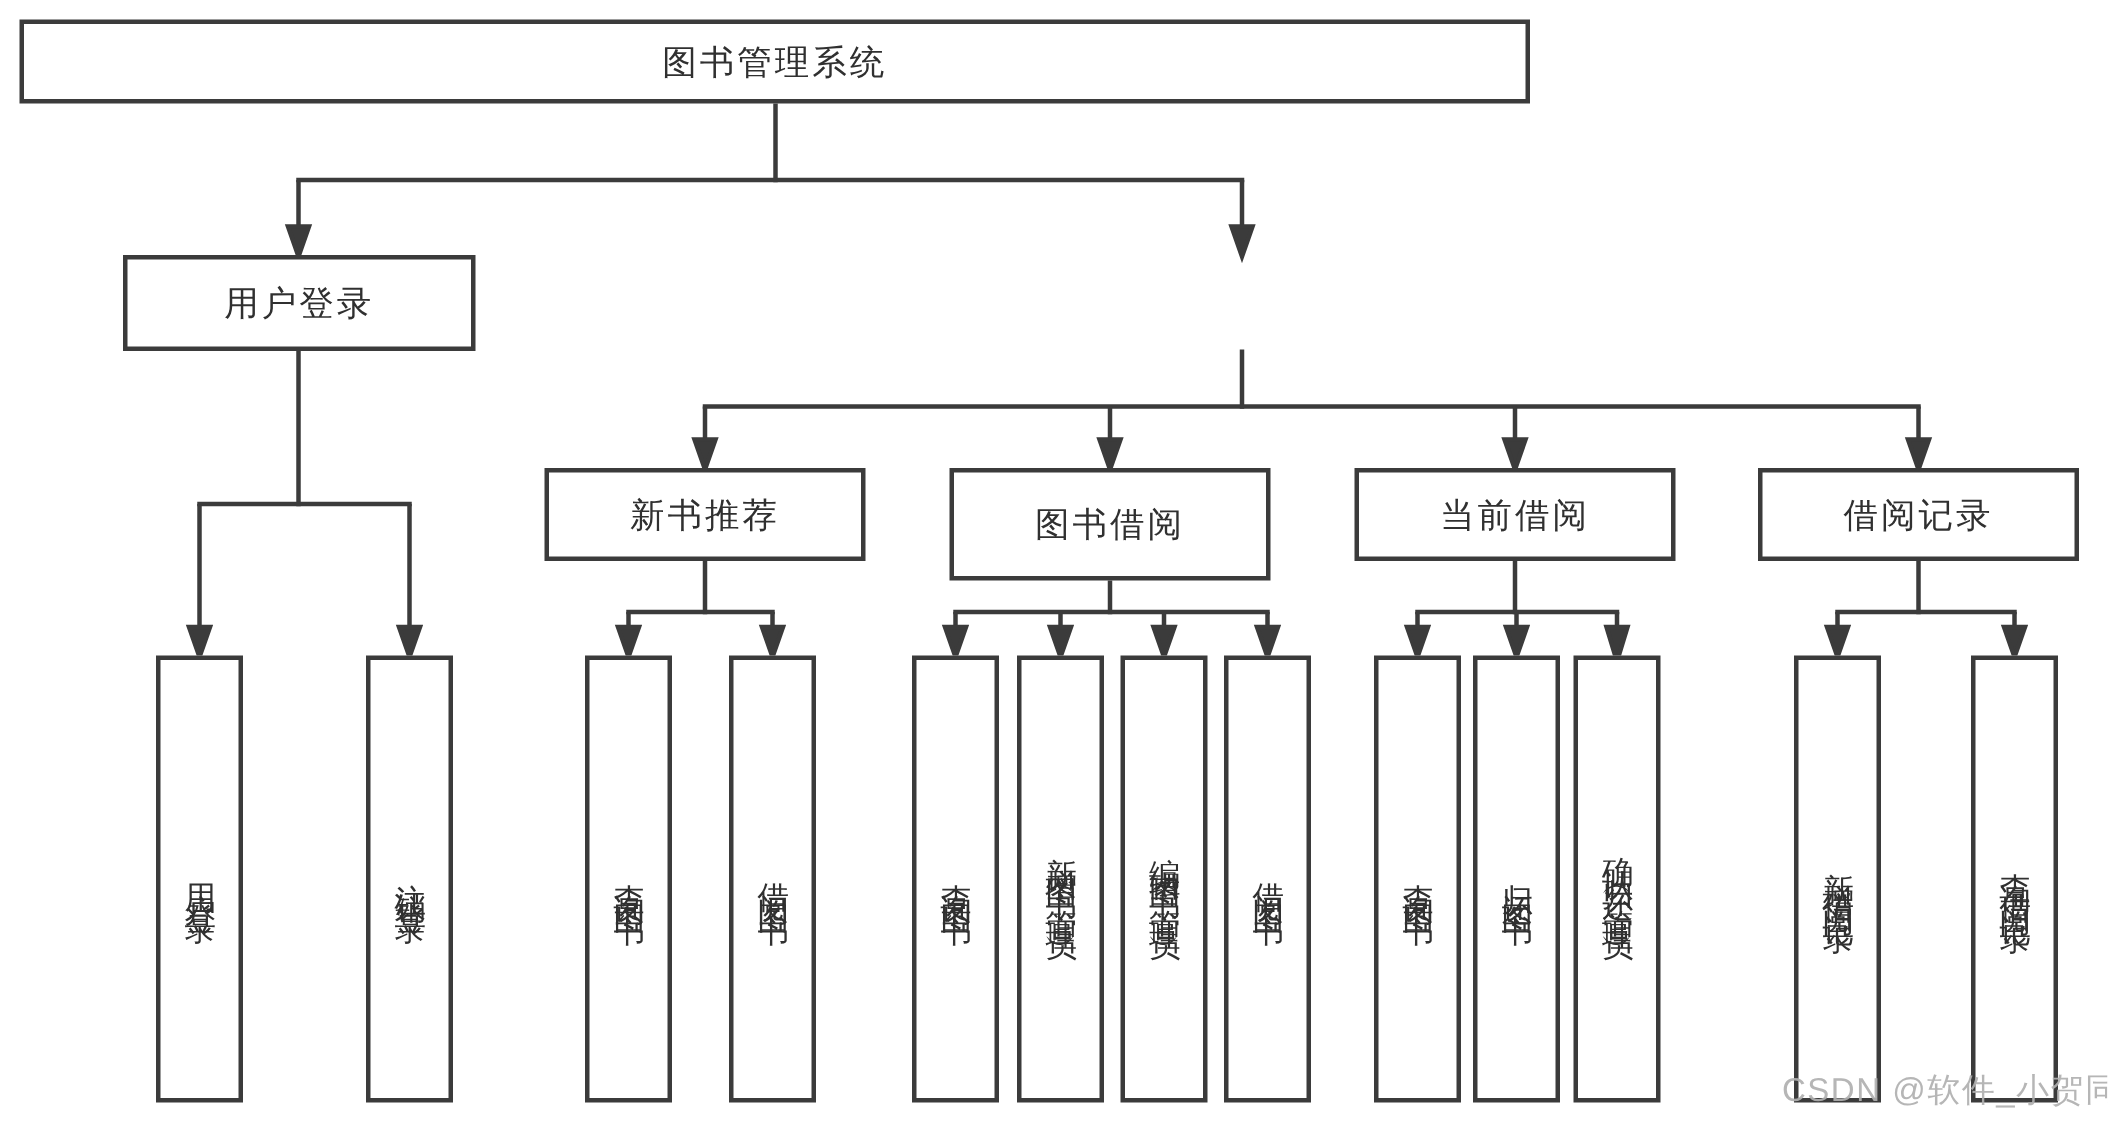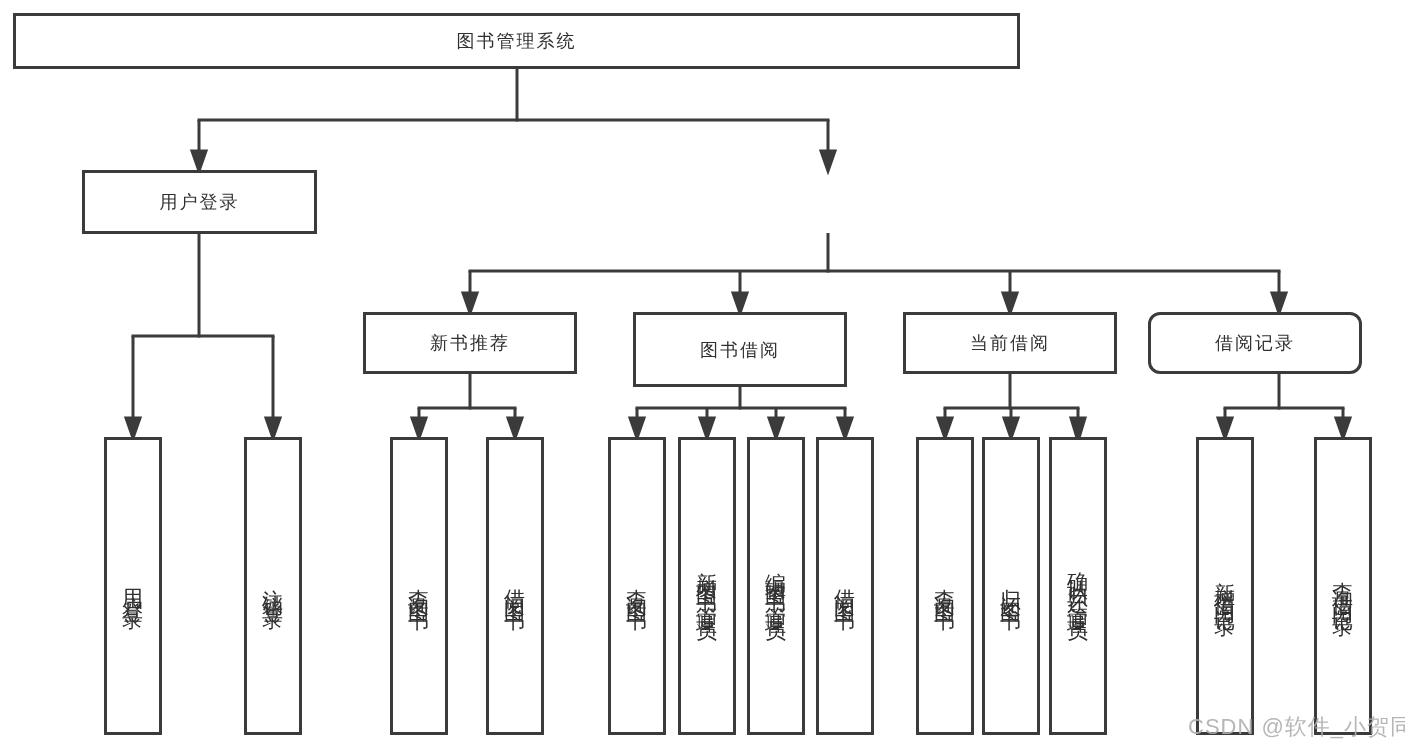--- a/index.html
+++ b/index.html
@@ -19,21 +19,21 @@
   }
   .connectors{
     position:absolute;left:0;top:0;width:1405px;height:747px;
     pointer-events:none;
   }
   .node{
     position:absolute;
     border:3px solid var(--line);
     background:#fff;
     display:flex;align-items:center;justify-content:center;
-    font-size:18px;letter-spacing:2px;color:var(--text);
+    font-size:23px;letter-spacing:2px;color:var(--text);
     white-space:nowrap;
   }
   .leaf{
     position:absolute;
     top:437px;height:298px;width:58px;
     border:3px solid var(--line);
     background:#fff;
     display:flex;align-items:center;justify-content:center;
     overflow:hidden;
   }
@@ -46,21 +46,21 @@
     line-height:1;
     white-space:nowrap;
   }
   
   #node-root{left:13px;top:13px;width:1007px;height:56px;}
   #node-user-login{left:82px;top:170px;width:235px;height:64px;}
   #node-book-mgmt{left:712px;top:170px;width:233px;height:64px;}
   #node-new-book{left:363px;top:312px;width:214px;height:62px;text-align:center;}
   #node-borrow{left:633px;top:312px;width:214px;height:75px;}
   #node-current{left:903px;top:312px;width:214px;height:62px;}
-  #node-records{left:1148px;top:312px;width:214px;height:62px;border-radius:12px;}
+  #node-records{left:1172px;top:312px;width:214px;height:62px;}
   
   #leaf-a1{left:104px;}
   #leaf-a2{left:244px;}
   #leaf-b1{left:390px;}
   #leaf-b2{left:486px;}
   #leaf-c1{left:608px;}
   #leaf-c2{left:678px;}
   #leaf-c3{left:747px;}
   #leaf-c4{left:816px;}
   #leaf-d1{left:916px;}

